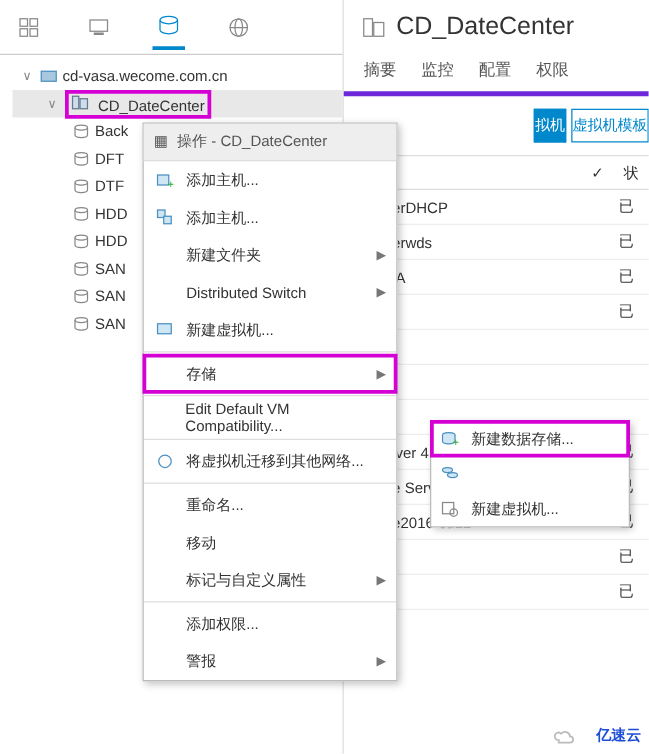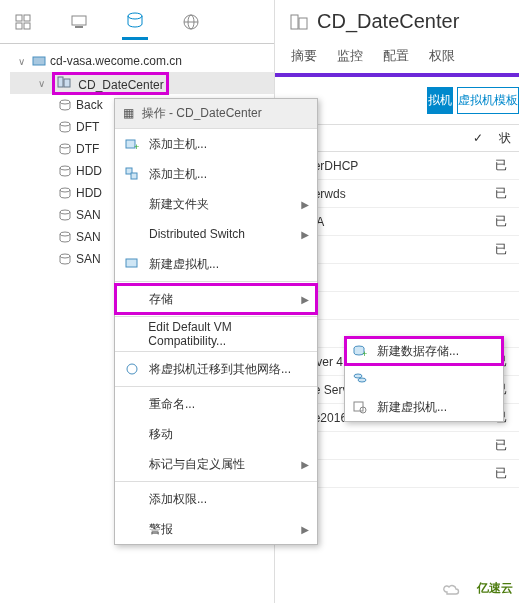--- a/index.html
+++ b/index.html
@@ -38,21 +38,21 @@
 .ctx .title { background:#eee; padding:6px 8px; color:#555; border-bottom:1px solid #ddd;}
 .ctx .mi { display:flex; align-items:center; padding:0 10px; height:30px; cursor:pointer; position:relative;}
 .ctx .mi .ic { width:20px; }
 .ctx .mi .arr { position:absolute; right:8px; color:#777; font-size:10px;}
 .ctx .sep { height:1px; background:#ddd; margin:2px 0; }
 .ctx .mi.hl2 { outline:3px solid #d400d4; outline-offset:-2px;text-align:right; }
 .sub { position:absolute; left:344px; top:336px; width:160px; background:#fff; border:1px solid #bbb; box-shadow:2px 2px 6px rgba(0,0,0,0.25); z-index:11; font-size:12px; }
 .sub .mi { display:flex; align-items:center; padding:0 8px; height:28px; cursor:pointer; }
 .sub .mi.hl3 { outline:3px solid #d400d4; outline-offset:-2px; }
 .sub .mi .ic{width:20px;}
-.logo { position:absolute; right:6px; bottom:6px; color:#4d7c0f; font-size:12px; font-weight:bold; display:flex; align-items:center; gap:14px;}
+.logo { position:absolute; right:6px; bottom:6px; color:#1d4ed8; font-size:12px; font-weight:bold; display:flex; align-items:center; gap:14px;}
 </style>
 </head>
 <body>
 
 <div class="wrap">
   <div class="left">
     <div class="nav-tabs">
       <div class="nav-tab"><svg width="18" height="18" viewBox="0 0 18 18">
             <rect x="2" y="2" width="6" height="6" fill="none" stroke="#888"></rect>
             <rect x="10" y="2" width="6" height="6" fill="none" stroke="#888"></rect>

